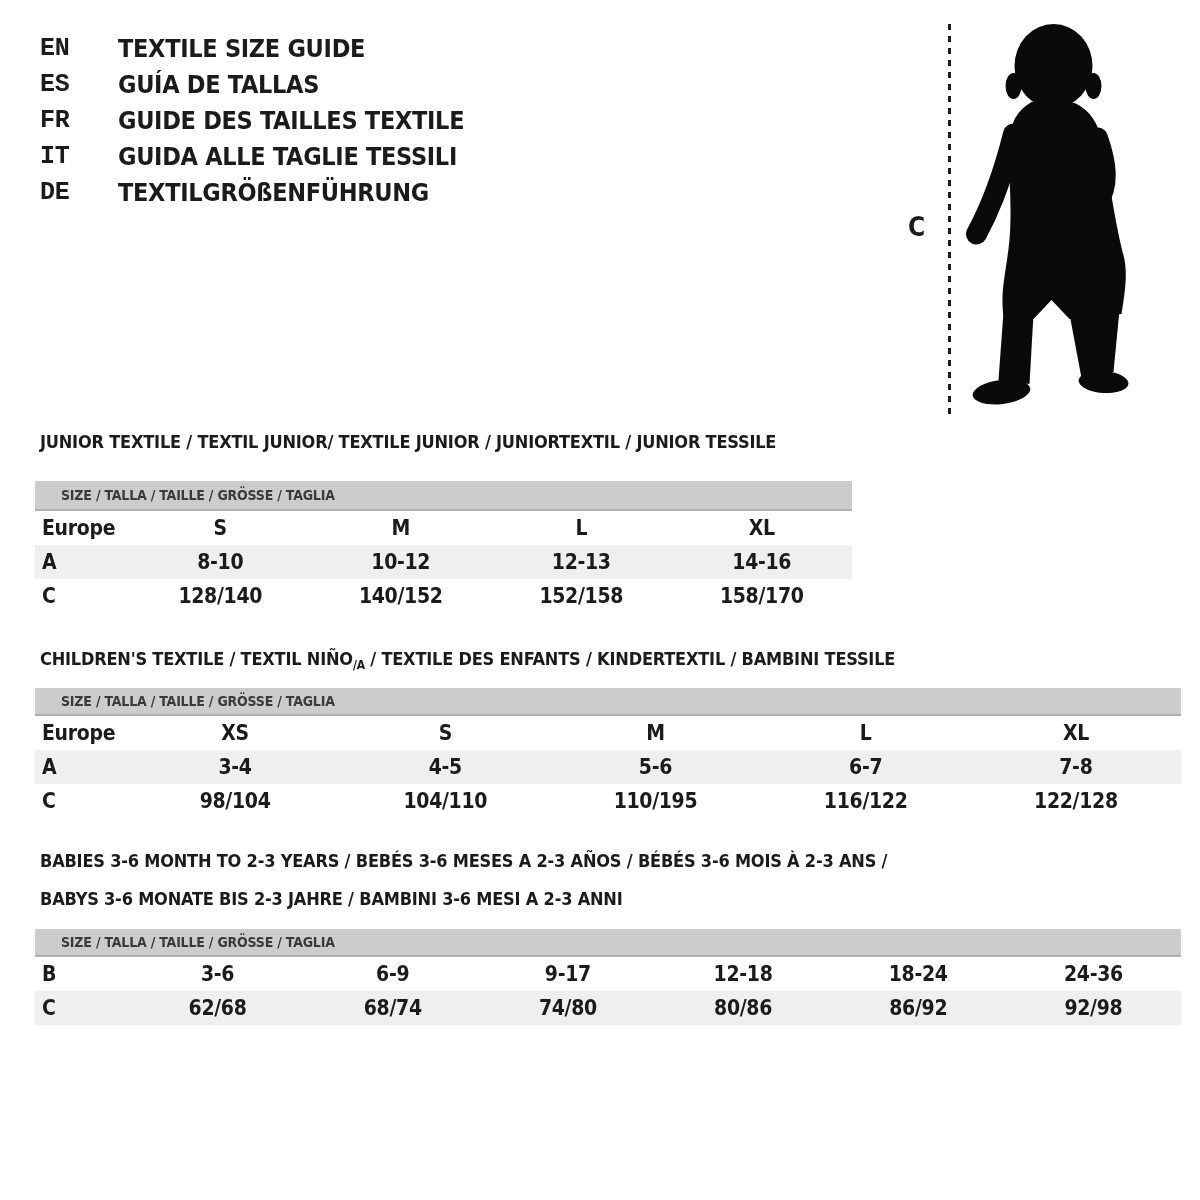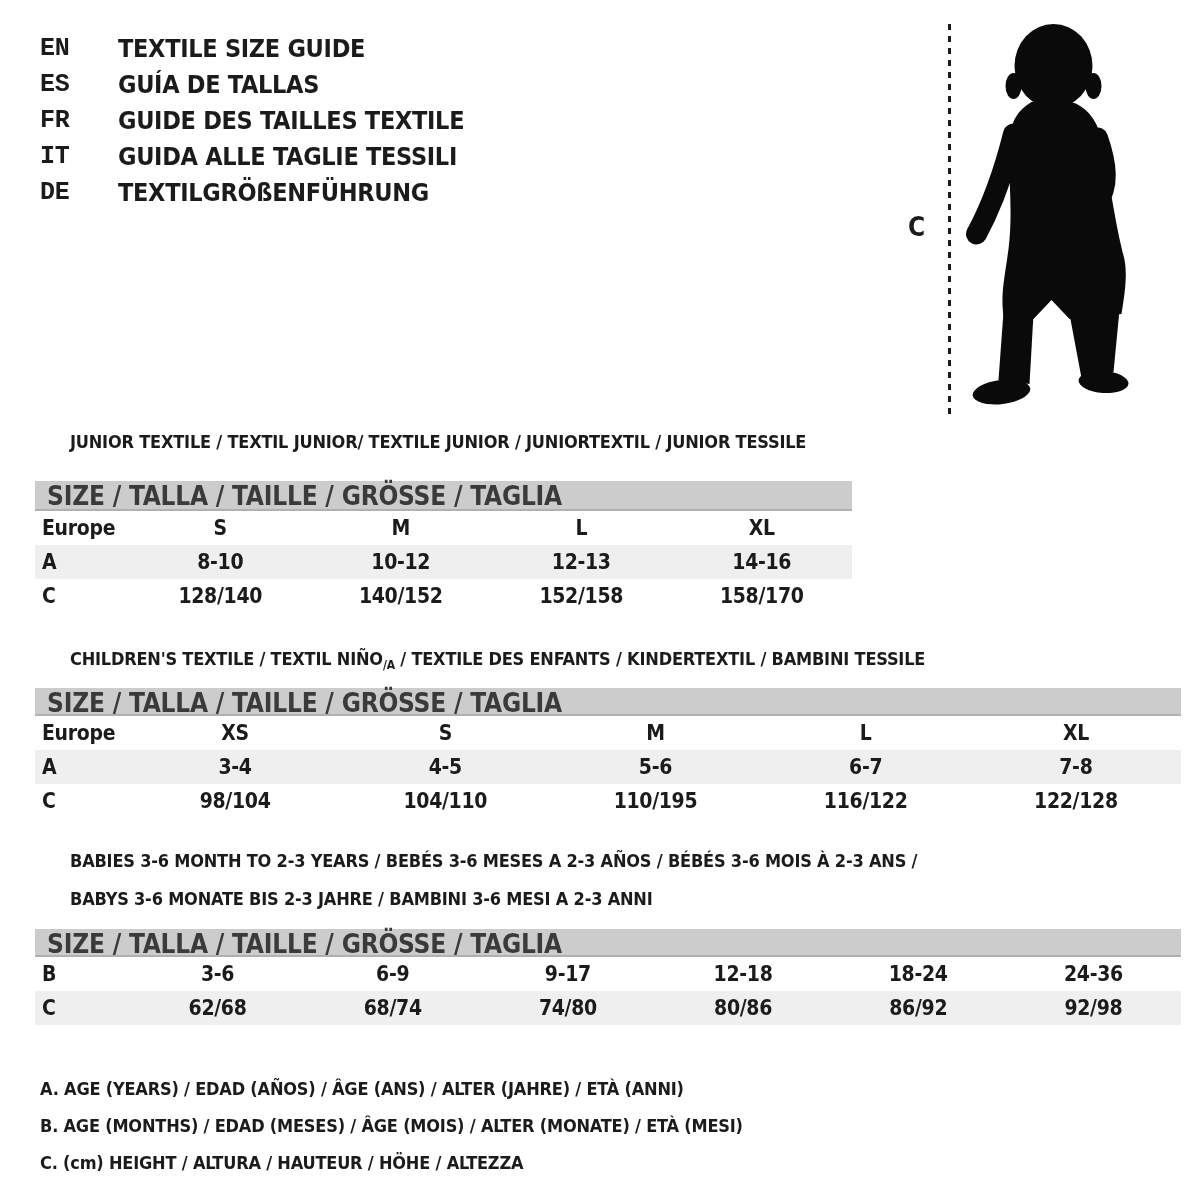--- a/index.html
+++ b/index.html
@@ -17,27 +17,27 @@
   
   .lang-block{position:absolute; left:40px; top:30px;}
   .lang-row{display:flex; height:36px; align-items:center; font-size:25px; letter-spacing:-0.3px; white-space:nowrap;}
   .lang-code{width:78px;font-family:Liberation Mono, monospace;}
   
   .dash-line{position:absolute; left:948px; top:24px; width:3px; height:392px;
     background-image:repeating-linear-gradient(to bottom, var(--text) 0 6px, transparent 6px 12px);}
   .measure-c{position:absolute; left:908px; top:212px; font-size:26px;}
   .silhouette{position:absolute; left:963px; top:24px; width:176px; height:390px;}
   
-  .sec-title{position:absolute; font-size:18px; letter-spacing:-0.2px; white-space:nowrap;margin-left:30px;}
+  .sec-title{position:absolute; font-size:18px; letter-spacing:-0.2px; white-space:nowrap;}
   .sec-title .subsc{font-size:12px; vertical-align:-4px;}
   .title-line{line-height:38px;}
   
   .tbl{position:absolute;}
   .size-bar{background:var(--bar-background); border-bottom:2px solid var(--bar-border-bottom);
-    color:var(--bar-text); display:flex; padding-left:12px; font-size:26px; letter-spacing:-0.2px;}
+    color:var(--bar-text); display:flex; align-items:center; padding-left:26px; font-size:14px; letter-spacing:-0.2px;}
   .junior .size-bar{height:30px;} .children .size-bar, .babies .size-bar{height:28px;}
   .row{display:grid; height:34px; align-items:center; font-size:21px; letter-spacing:-0.3px;}
   .junior .row{grid-template-columns:95px repeat(4,1fr);}
   .children .row{grid-template-columns:95px repeat(5,1fr);}
   .babies .row{grid-template-columns:95px repeat(6,1fr);}
   .row.shaded{background:var(--row-shade);}
   .cell{text-align:center;}
   .cell.lbl{text-align:left; padding-left:7px;}
   
   .legend{position:absolute; left:40px; top:1070px; font-size:18px; letter-spacing:-0.2px;}
@@ -172,19 +172,14 @@
       <div class="cell lbl">C</div>
       <div class="cell">62/68</div>
       <div class="cell">68/74</div>
       <div class="cell">74/80</div>
       <div class="cell">80/86</div>
       <div class="cell">86/92</div>
       <div class="cell">92/98</div>
     </div>
   </div>
 
-  <div class="legend">
-    <div>A. AGE (YEARS) / EDAD (AÑOS) / ÂGE (ANS) / ALTER (JAHRE) / ETÀ (ANNI)</div>
-    <div>B. AGE (MONTHS) / EDAD (MESES) / ÂGE (MOIS) / ALTER (MONATE) / ETÀ (MESI)</div>
-    <div>C. (cm) HEIGHT / ALTURA / HAUTEUR / HÖHE / ALTEZZA</div>
-  </div>
 
 </div>
 
 </body></html>

